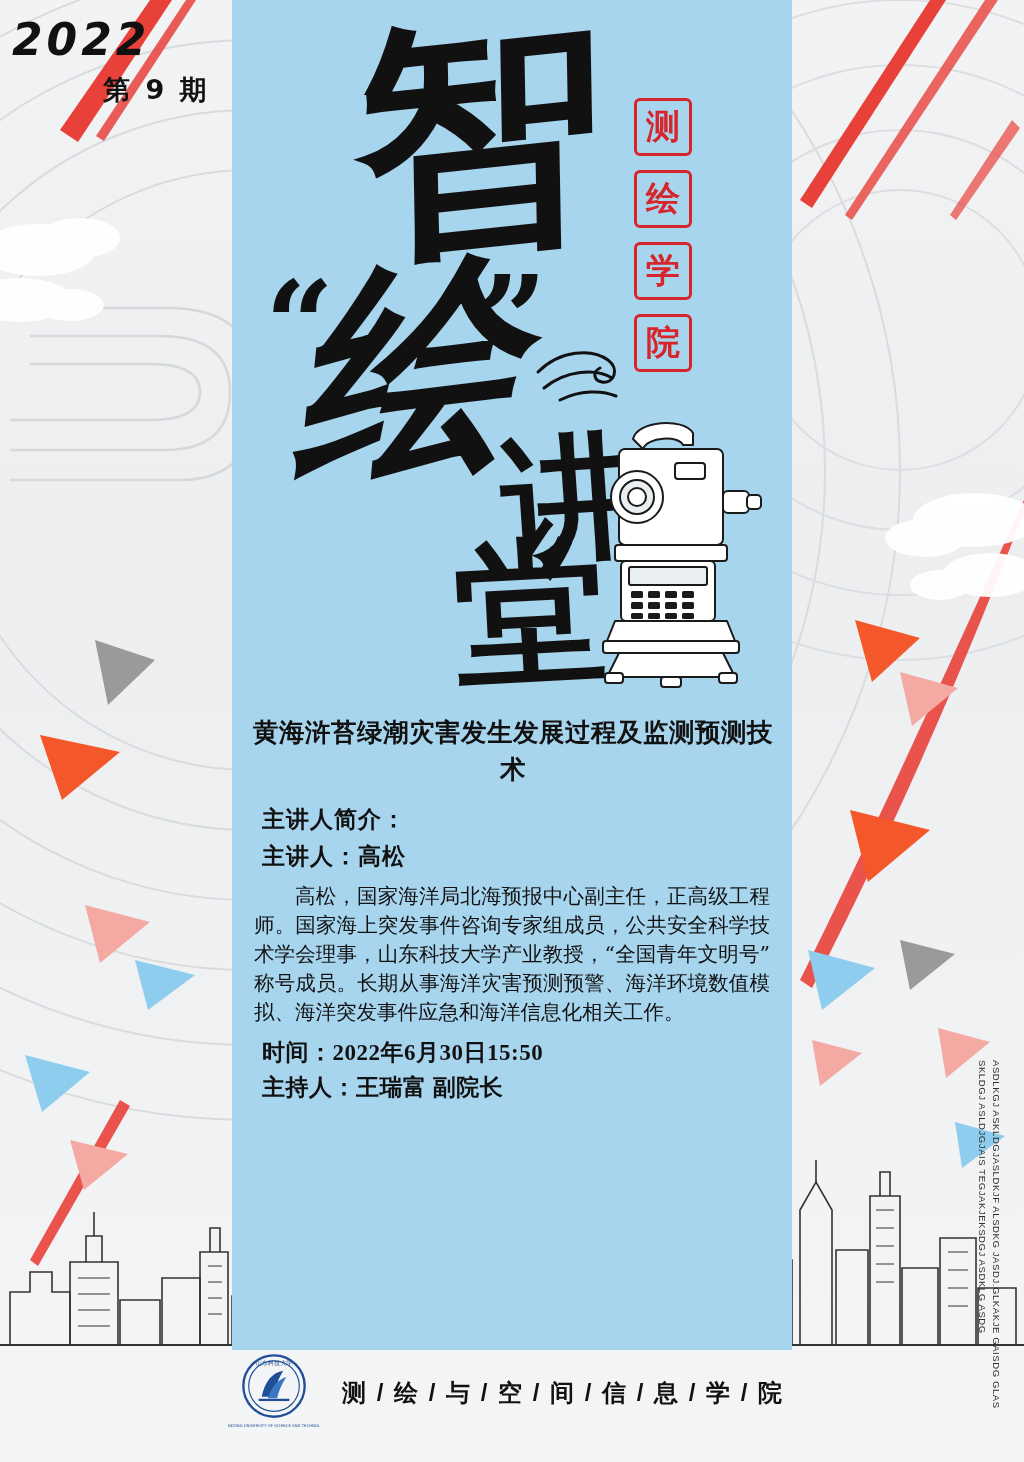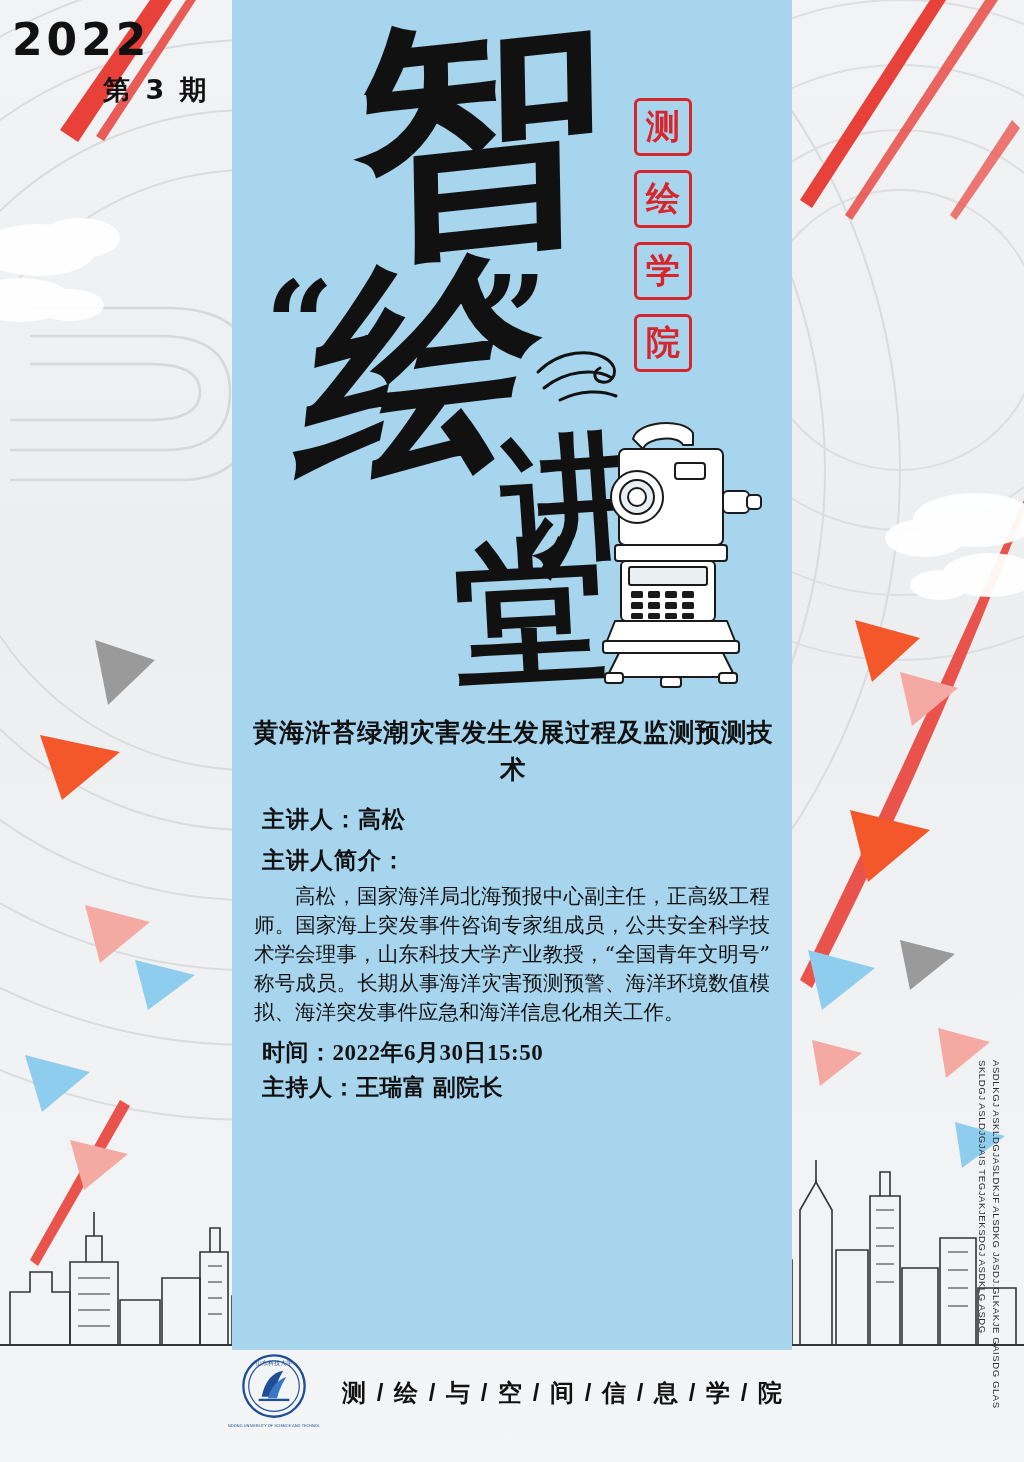--- a/index.html
+++ b/index.html
@@ -35,20 +35,21 @@
   #issue-block {
     position: absolute; left: 8px; top: 18px;
     width: 220px;
     color: #111;
     text-align: left;
   }
   #issue-year {
     font-family: "DejaVu Sans", sans-serif;
     font-size: 44px;
     font-weight: bold;
+    font-style: italic;
     letter-spacing: 4px;
     line-height: 1;
     margin: 0 0 10px 4px;
   }
   #issue-no {
     font-size: 27px;
     font-weight: bold;
     letter-spacing: 3px;
     margin: 0 0 8px 95px;
     font-family: "DejaVu Sans", sans-serif;
@@ -332,21 +333,21 @@
       </g>
 
       <path d="M 0 1345 H 1024" stroke="#333" stroke-width="1.8" fill="none"></path>
     </g>
   </svg>
 
   <div id="center-panel"></div>
 
   <div id="issue-block">
     <div id="issue-year">2022</div>
-    <div id="issue-no">第 3 期</div>
+    <div id="issue-no">第 9 期</div>
   </div>
 
   <div id="calligraphy">
     <div class="cal-char" id="cal-zhi">智</div>
     <div class="cal-char" id="cal-quote-l">“</div>
     <div class="cal-char" id="cal-hui">绘</div>
     <div class="cal-char" id="cal-quote-r">”</div>
     <div class="cal-char" id="cal-jiang">讲</div>
     <div class="cal-char" id="cal-tang">堂</div>
   </div>
@@ -410,22 +411,22 @@
       <path d="M 44 248 L 148 248 L 160 272 L 32 272 Z"></path>
 
       <rect x="30" y="268" width="18" height="10" rx="3"></rect>
       <rect x="144" y="268" width="18" height="10" rx="3"></rect>
       <rect x="86" y="272" width="20" height="10" rx="3"></rect>
     </g>
   </svg>
 
   <div id="content">
     <div id="talk-title">黄海浒苔绿潮灾害发生发展过程及监测预测技术</div>
+    <div class="lead-line">主讲人简介：</div>
     <div class="lead-line" id="speaker-name">主讲人：高松</div>
-    <div class="lead-line">主讲人简介：</div>
     <p class="body-para">高松，国家海洋局北海预报中心副主任，正高级工程师。国家海上突发事件咨询专家组成员，公共安全科学技术学会理事，山东科技大学产业教授，“全国青年文明号”称号成员。长期从事海洋灾害预测预警、海洋环境数值模拟、海洋突发事件应急和海洋信息化相关工作。</p>
     <div class="info-line" id="info-time">时间：2022年6月30日15:50</div>
     <div class="info-line">主持人：王瑞富  副院长</div>
   </div>
 
   <div id="side-text">
     <div class="side-line">ASDLKGJ ASKLDGJASLDKJF ALSDKG JASDJ.GLKAKJE GAISDG GLAS</div>
     <div class="side-line">SKLDGJ ASLDJGJAIS TEGJAKJEKSDGJ ASDKLG ASDG</div>
   </div>
 

